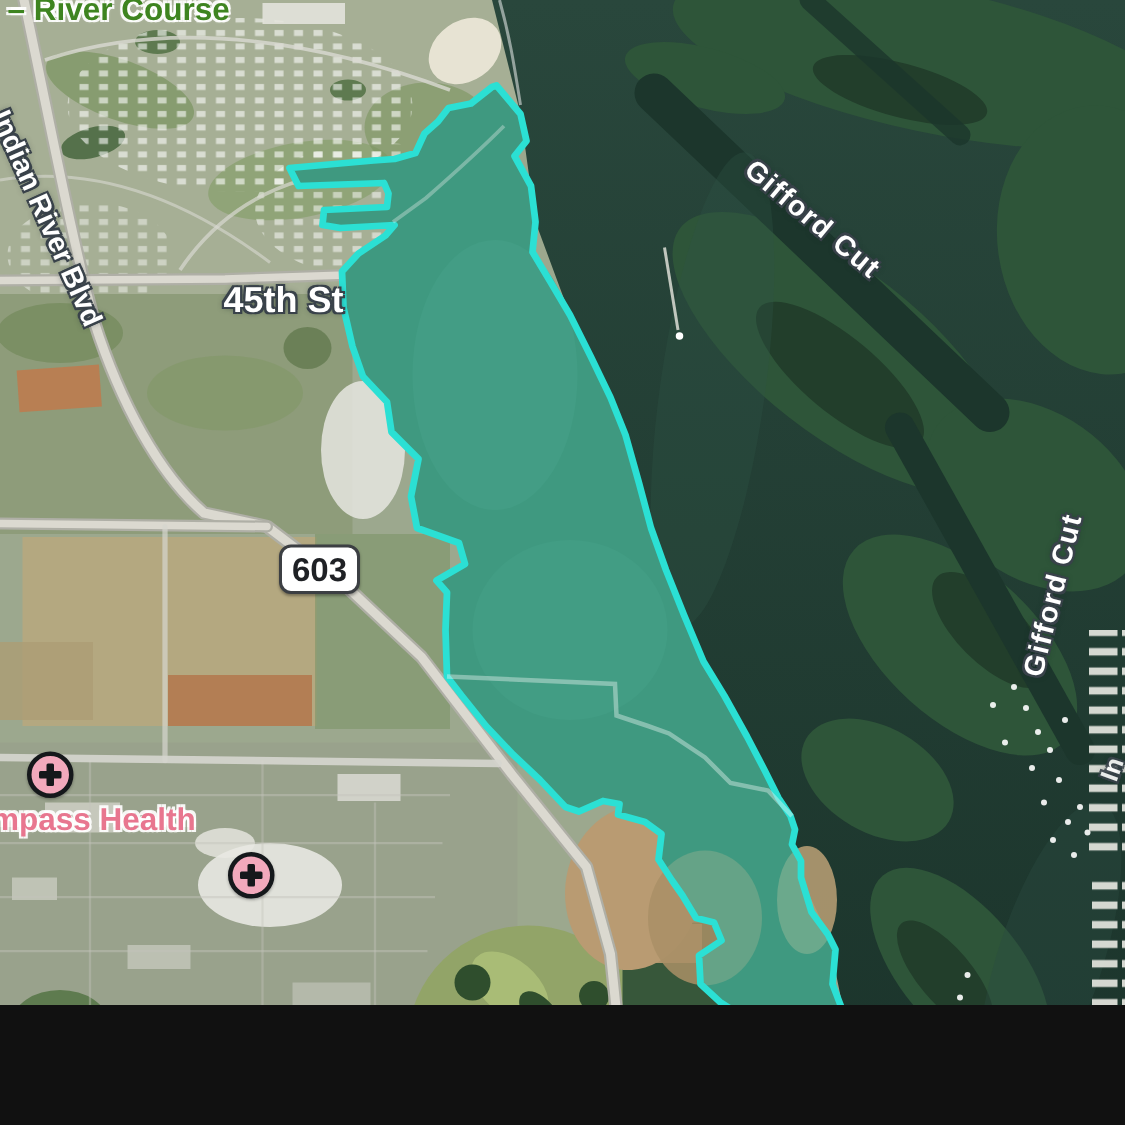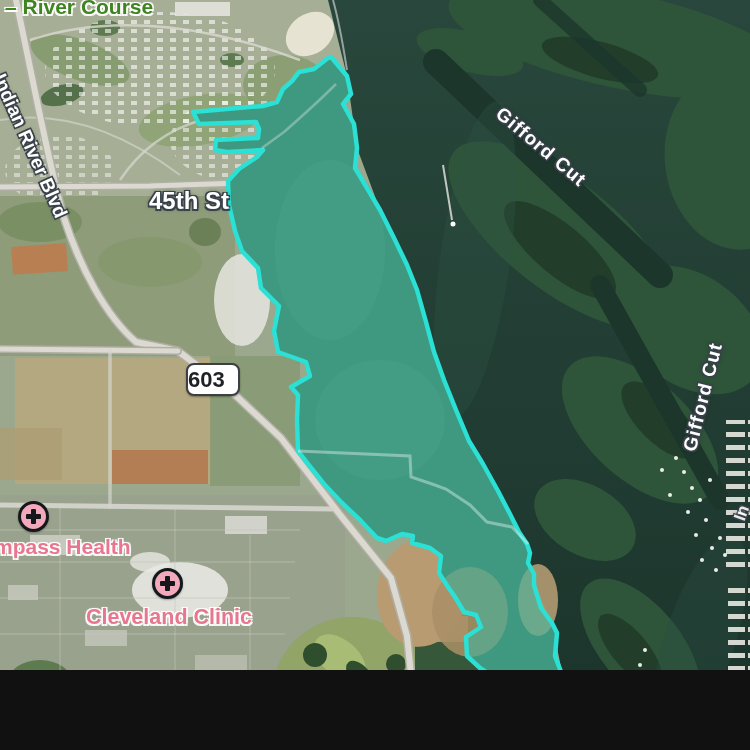--- a/index.html
+++ b/index.html
@@ -23,21 +23,21 @@
     text-shadow:-1.5px -1.5px 0 rgba(255,255,255,.9),1.5px -1.5px 0 rgba(255,255,255,.9),
                 -1.5px 1.5px 0 rgba(255,255,255,.9),1.5px 1.5px 0 rgba(255,255,255,.9),
                 0 0 3px rgba(255,255,255,.7);
   }
   .lbl-green{color:#3E8420;font-size:21px;}
   .lbl-pink{color:#E8768F;}
   .rot{transform-origin:center center;}
   .shield{
     position:absolute;left:186px;top:363px;width:50px;height:29px;
     background:#ffffff;border:2.5px solid #3c3f43;border-radius:8px;
-    color:#1f2125;font-size:22px;font-weight:bold;text-align:left;line-height:29px;
+    color:#1f2125;font-size:22px;font-weight:bold;text-align:center;line-height:29px;
     box-shadow:0 1px 2px rgba(0,0,0,.35);
   }
   .hosp-icon{
     position:absolute;width:25px;height:25px;border-radius:50%;
     background:#F2A9BC;border:3px solid #15181b;
     display:flex;align-items:center;justify-content:center;
     box-shadow:0 1px 2px rgba(0,0,0,.3);
   }
   .hosp-icon .bar-h{position:absolute;width:15px;height:4.5px;background:#15181b;border-radius:1px;}
   .hosp-icon .bar-v{position:absolute;width:4.5px;height:15px;background:#15181b;border-radius:1px;}
@@ -245,19 +245,18 @@
   <div class="hosp-icon" style="left:18px;top:501px;">
     <span class="bar-h"></span>
     <span class="bar-v"></span>
   </div>
   <div class="map-label lbl-pink halo-light" style="left:-34px;top:536px;font-size:21px;">Compass Health</div>
 
   <div class="hosp-icon" style="left:152px;top:568px;">
     <span class="bar-h"></span>
     <span class="bar-v"></span>
   </div>
-  <div class="map-label lbl-pink halo-light" style="left:169px;top:606px;font-size:21.5px;transform:translateX(-50%);">Cleveland Clinic</div>
 
   <div class="map-label halo-dark rot" style="left:684px;top:712px;font-size:30px;transform:rotate(-4deg);transform-origin:left center;">Beach</div>
 
   <div class="map-label halo-dark rot" style="left:742px;top:513px;font-size:17px;transform:translate(-50%,-50%) rotate(-70deg);opacity:.9;">In</div>
 
 </div>
 
 </body></html>

